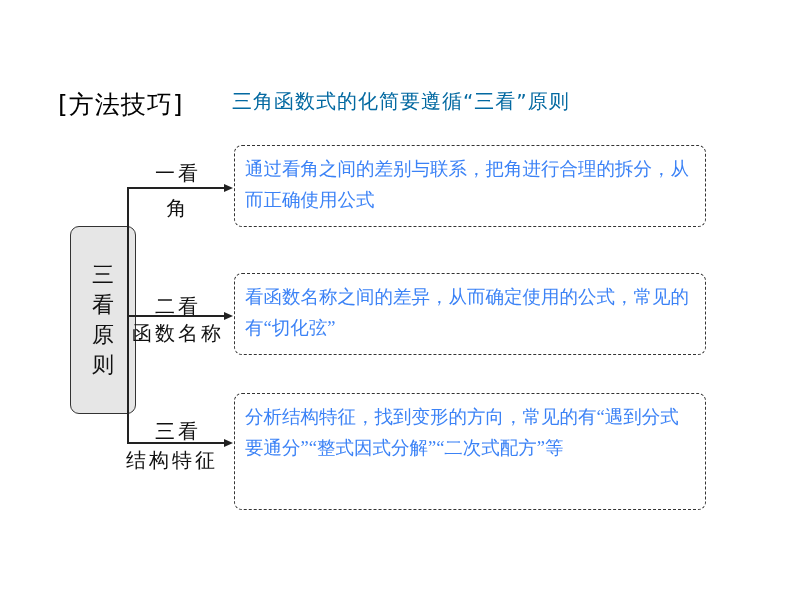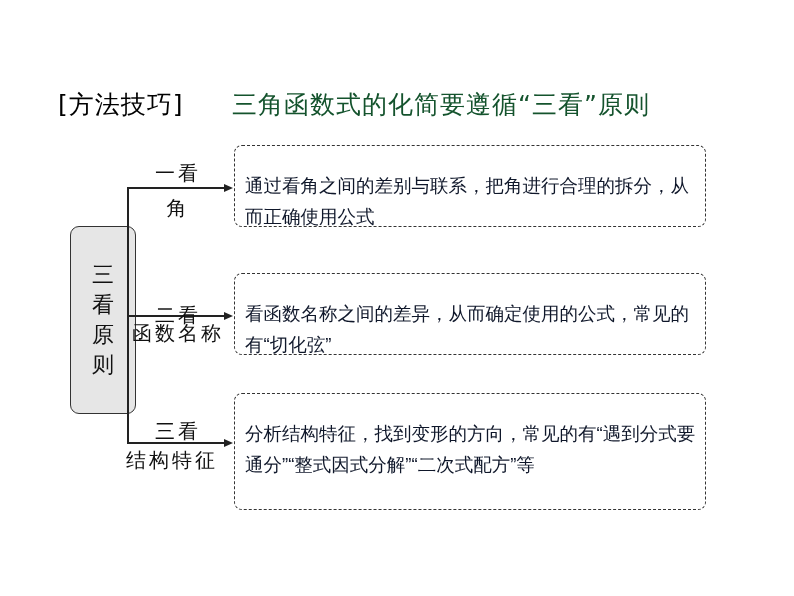--- a/index.html
+++ b/index.html
@@ -1,28 +1,28 @@
 <!DOCTYPE html>
 <html><head>
 <meta charset="utf-8">
 <style>
   html, body { margin:0; padding:0; }
   body { width:794px; height:596px; background:#ffffff; position:relative; overflow:hidden;
          font-family:"DejaVu Sans", "Liberation Sans", sans-serif; }
   .abs { position:absolute; }
   .tag { left:58px; top:88px; font-size:25px; color:#000000; letter-spacing:1px; white-space:nowrap; }
-  .heading { left:232px; top:88px; font-size:25px; color:#14532d; letter-spacing:1px; white-space:nowrap; }
+  .heading { left:232px; top:88px; font-size:20px; color:#0369a1; letter-spacing:1px; white-space:nowrap; }
   .root { left:70px; top:226px; width:66px; height:188px; background:#e6e6e6; border:1.5px solid #333;
           border-radius:9px; box-sizing:border-box; display:flex; flex-direction:column; align-items:center; justify-content:center; }
   .root span { font-size:22px; line-height:30px; color:#111; }
   .line { background:#222; }
   .arrowhead { width:0; height:0; border-top:4px solid transparent; border-bottom:4px solid transparent; border-left:9px solid #222; }
   .label { font-size:20px; color:#111; text-align:center; white-space:nowrap; letter-spacing:3px; font-family:"DejaVu Serif", "Liberation Serif", serif; }
-  .box { border:1.5px dashed #333; border-radius:8px; box-sizing:border-box; padding:24px 8px 8px 10px;
-         font-size:18.5px; line-height:31px; color:#0f172a; font-family:Liberation Sans, sans-serif; }
+  .box { border:1.5px dashed #333; border-radius:8px; box-sizing:border-box; padding:8px 8px 8px 10px;
+         font-size:18.5px; line-height:31px; color:#3b82f6; font-family:Liberation Serif, serif; }
 </style>
 </head>
 <body>
 
 <div class="abs tag">[方法技巧]</div>
 <div class="abs heading">三角函数式的化简要遵循“三看”原则</div>
 
 <div class="abs root">
   <span>三</span>
   <span>看</span>
@@ -38,21 +38,21 @@
 
 <div class="abs line" style="left:127px; top:315px; width:98px; height:1.5px;"></div>
 <div class="abs arrowhead" style="left:224px; top:312px;"></div>
 
 <div class="abs line" style="left:127px; top:442px; width:98px; height:1.5px;"></div>
 <div class="abs arrowhead" style="left:224px; top:439px;"></div>
 
 <div class="abs label" style="left:148px; top:160px; width:60px;">一看</div>
 <div class="abs label" style="left:148px; top:195px; width:60px;">角</div>
 
-<div class="abs label" style="left:148px; top:302px; width:60px;">二看</div>
+<div class="abs label" style="left:148px; top:293px; width:60px;">二看</div>
 <div class="abs label" style="left:130px; top:320px; width:96px;font-family:Liberation Serif, serif;">函数名称</div>
 
 <div class="abs label" style="left:148px; top:418px; width:60px;">三看</div>
 <div class="abs label" style="left:124px; top:447px; width:96px;">结构特征</div>
 
 <div class="abs box" style="left:234px; top:145px; width:472px; height:82px;">通过看角之间的差别与联系，把角进行合理的拆分，从而正确使用公式</div>
 <div class="abs box" style="left:234px; top:265px; width:472px; height:82px;margin-top:8px;">看函数名称之间的差异，从而确定使用的公式，常见的有“切化弦”</div>
 <div class="abs box" style="left:234px; top:393px; width:472px; height:117px;">分析结构特征，找到变形的方向，常见的有“遇到分式要通分”“整式因式分解”“二次式配方”等</div>
 
 </body></html>

